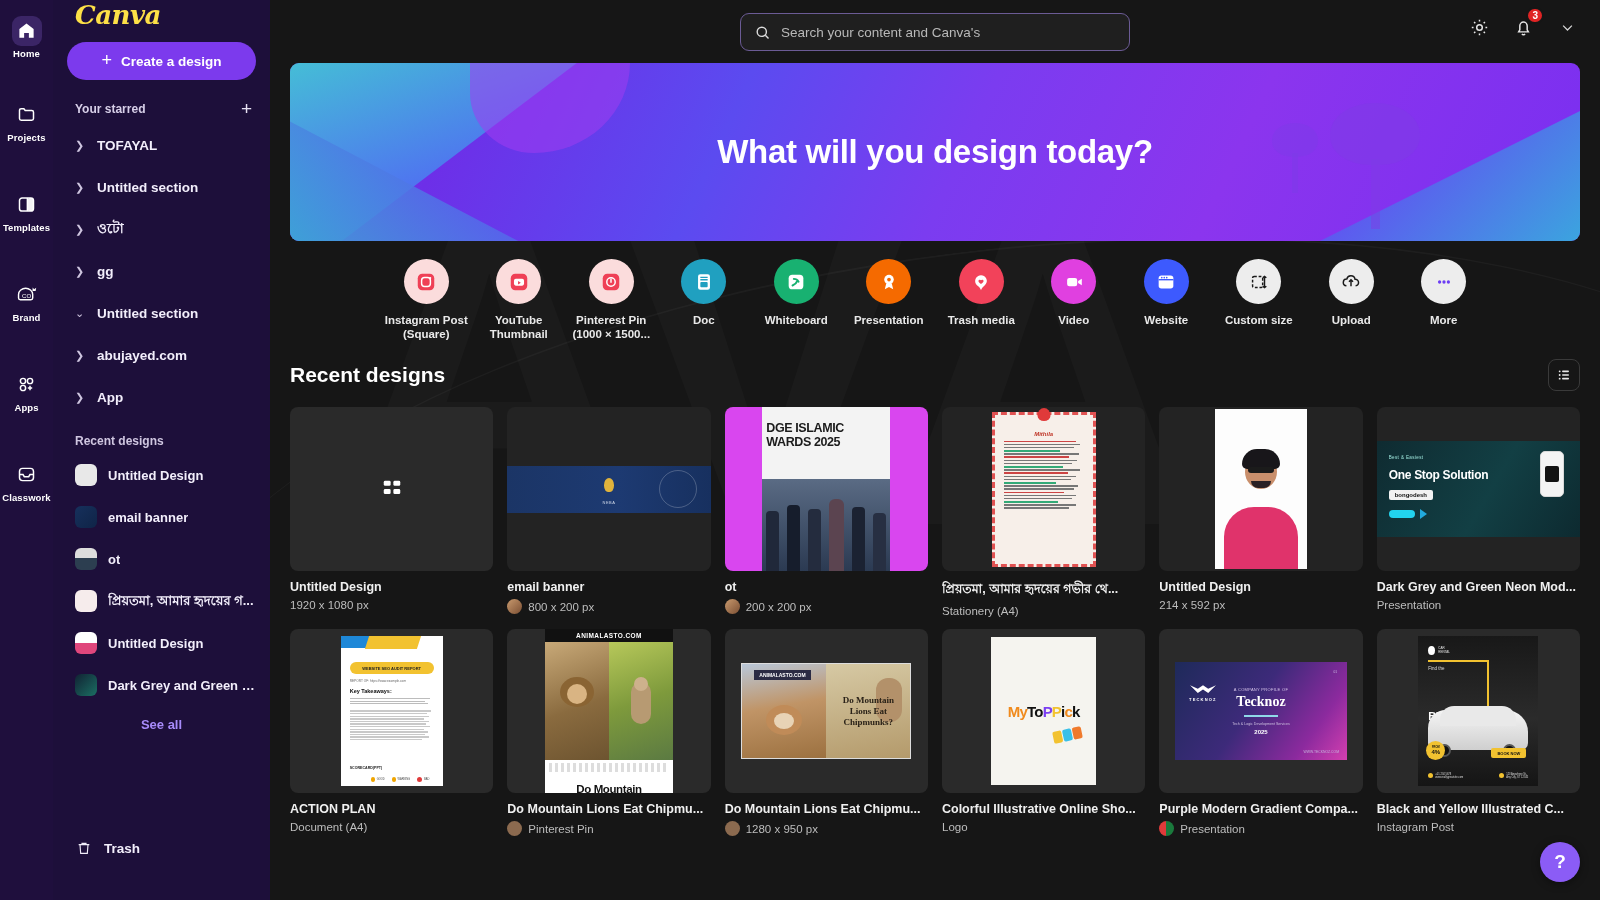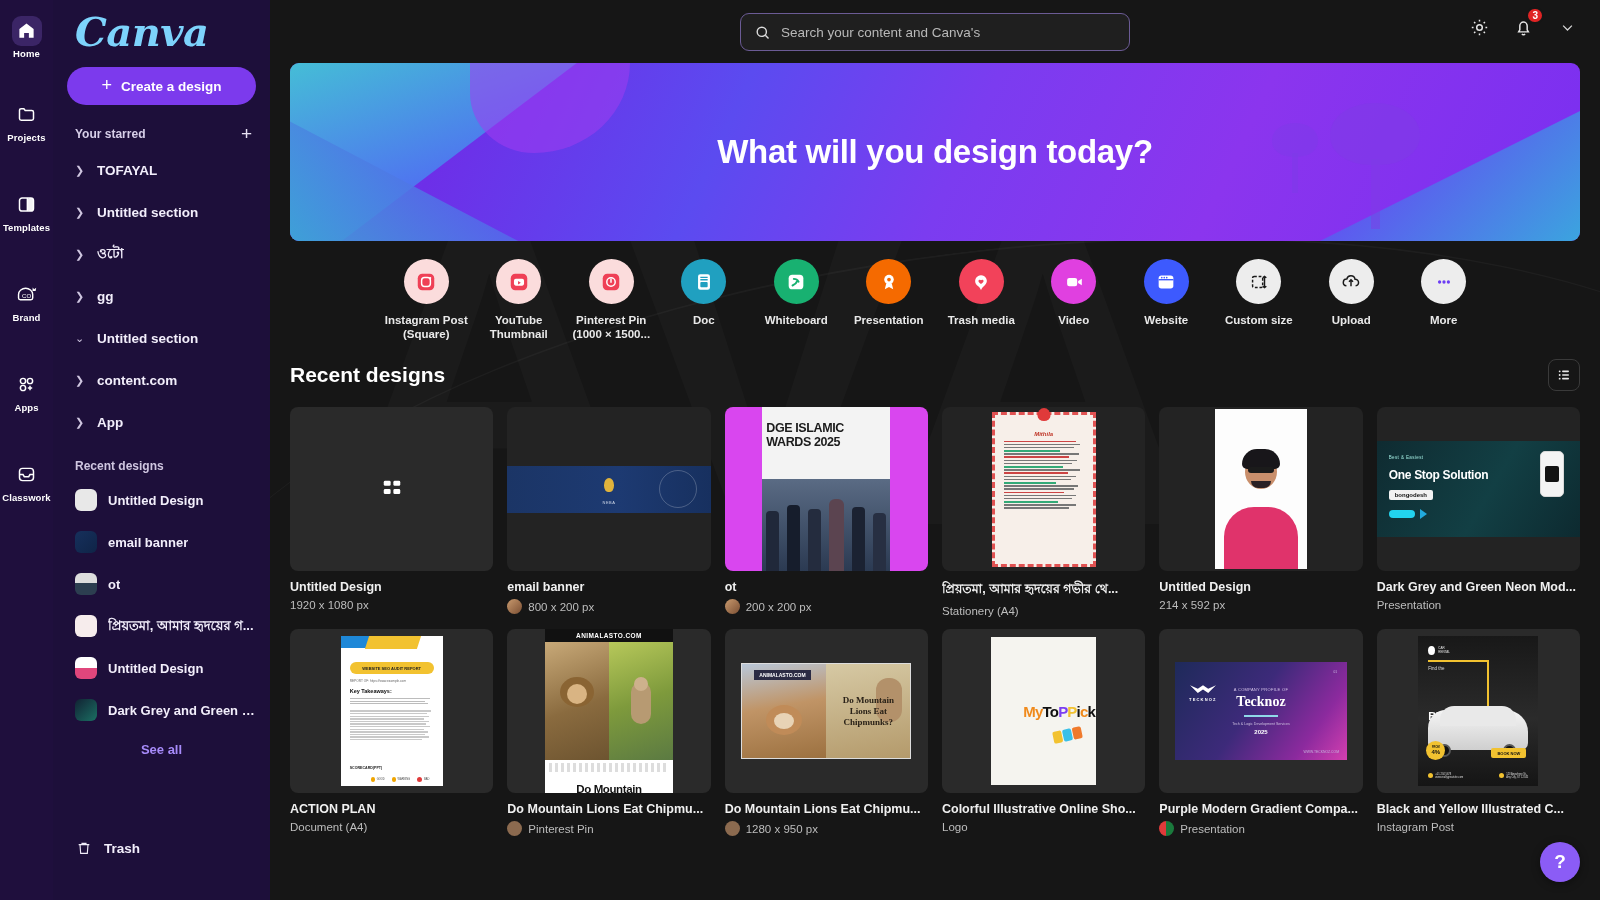--- a/index.html
+++ b/index.html
@@ -40,22 +40,22 @@
   .sidebar {
     width: 217px; flex: 0 0 217px; height: 900px;
     background: #1d0f3a;
     position: relative; z-index: 4;
     display: flex; flex-direction: column;
     padding: 0 10px;
   }
   .canva-logo {
     font-family: "DejaVu Serif", serif;
     font-style: italic; font-weight: 700;
-    font-size: 40px; color: #7dd3fc;
-    padding: 8px 0 6px 12px; letter-spacing: -0.5px;
+    font-size: 26px; color: #fde047;
+    padding: 0 0 6px 12px; letter-spacing: -0.5px;
   }
   .create-btn {
     margin: 6px 4px 0 4px;
     height: 38px; border-radius: 19px;
     background: #7c3aed;
     display: flex; align-items: center; justify-content: center; gap: 9px;
     font-size: 13.5px; font-weight: 700; cursor: pointer;
     border: none; color: #fff; width: calc(100% - 8px);
     font-family: "Liberation Sans", sans-serif;
   }
@@ -329,21 +329,21 @@
       <div class="tree-item">
         <span class="chev">❯</span>
         <span class="tree-label">gg</span>
       </div>
       <div class="tree-item">
         <span class="chev">⌄</span>
         <span class="tree-label">Untitled section</span>
       </div>
       <div class="tree-item">
         <span class="chev">❯</span>
-        <span class="tree-label">content.com</span>
+        <span class="tree-label">abujayed.com</span>
       </div>
       <div class="tree-item">
         <span class="chev">❯</span>
         <span class="tree-label">App</span>
       </div>
     </div>
 
     <div class="recent-head">Recent designs</div>
 
     <div>
@@ -829,21 +829,21 @@
         <div class="card-title">Do Mountain Lions Eat Chipmu...</div>
         <div class="card-meta">
           <span class="meta-av" style="background:#8b6a4f"></span>
           <span>1280 x 950 px</span>
         </div>
       </div>
 
       <div class="card">
         <div class="card-thumb" style="background:#2a2a2a">
           <div style="width:105px;height:148px;background:#f5f4ef;position:relative;display:flex;align-items:center;justify-content:center;">
-            <div style="font-size:15px;font-weight:800;letter-spacing:-.8px;font-family:'Liberation Sans',sans-serif;padding-left:31px;">
+            <div style="font-size:15px;font-weight:800;letter-spacing:-.8px;font-family:'Liberation Sans',sans-serif;">
               <span style="color:#f08a1c">M</span><span style="color:#f08a1c">y</span><span style="color:#111">T</span><span style="color:#111">o</span><span style="color:#7b3ff2">P</span><span style="color:#f2c230">P</span><span style="color:#111">i</span><span style="color:#f08a1c">c</span><span style="color:#111">k</span>
             </div>
             <div style="position:absolute;right:14px;bottom:44px;display:flex;gap:1px;transform:rotate(-12deg);">
               <span style="width:9px;height:12px;background:#f2c230;border-radius:2px;"></span>
               <span style="width:9px;height:12px;background:#3ac0e8;border-radius:2px;"></span>
               <span style="width:9px;height:12px;background:#f07a2c;border-radius:2px;"></span>
             </div>
           </div>
         </div>
         <div class="card-title">Colorful Illustrative Online Sho...</div>

